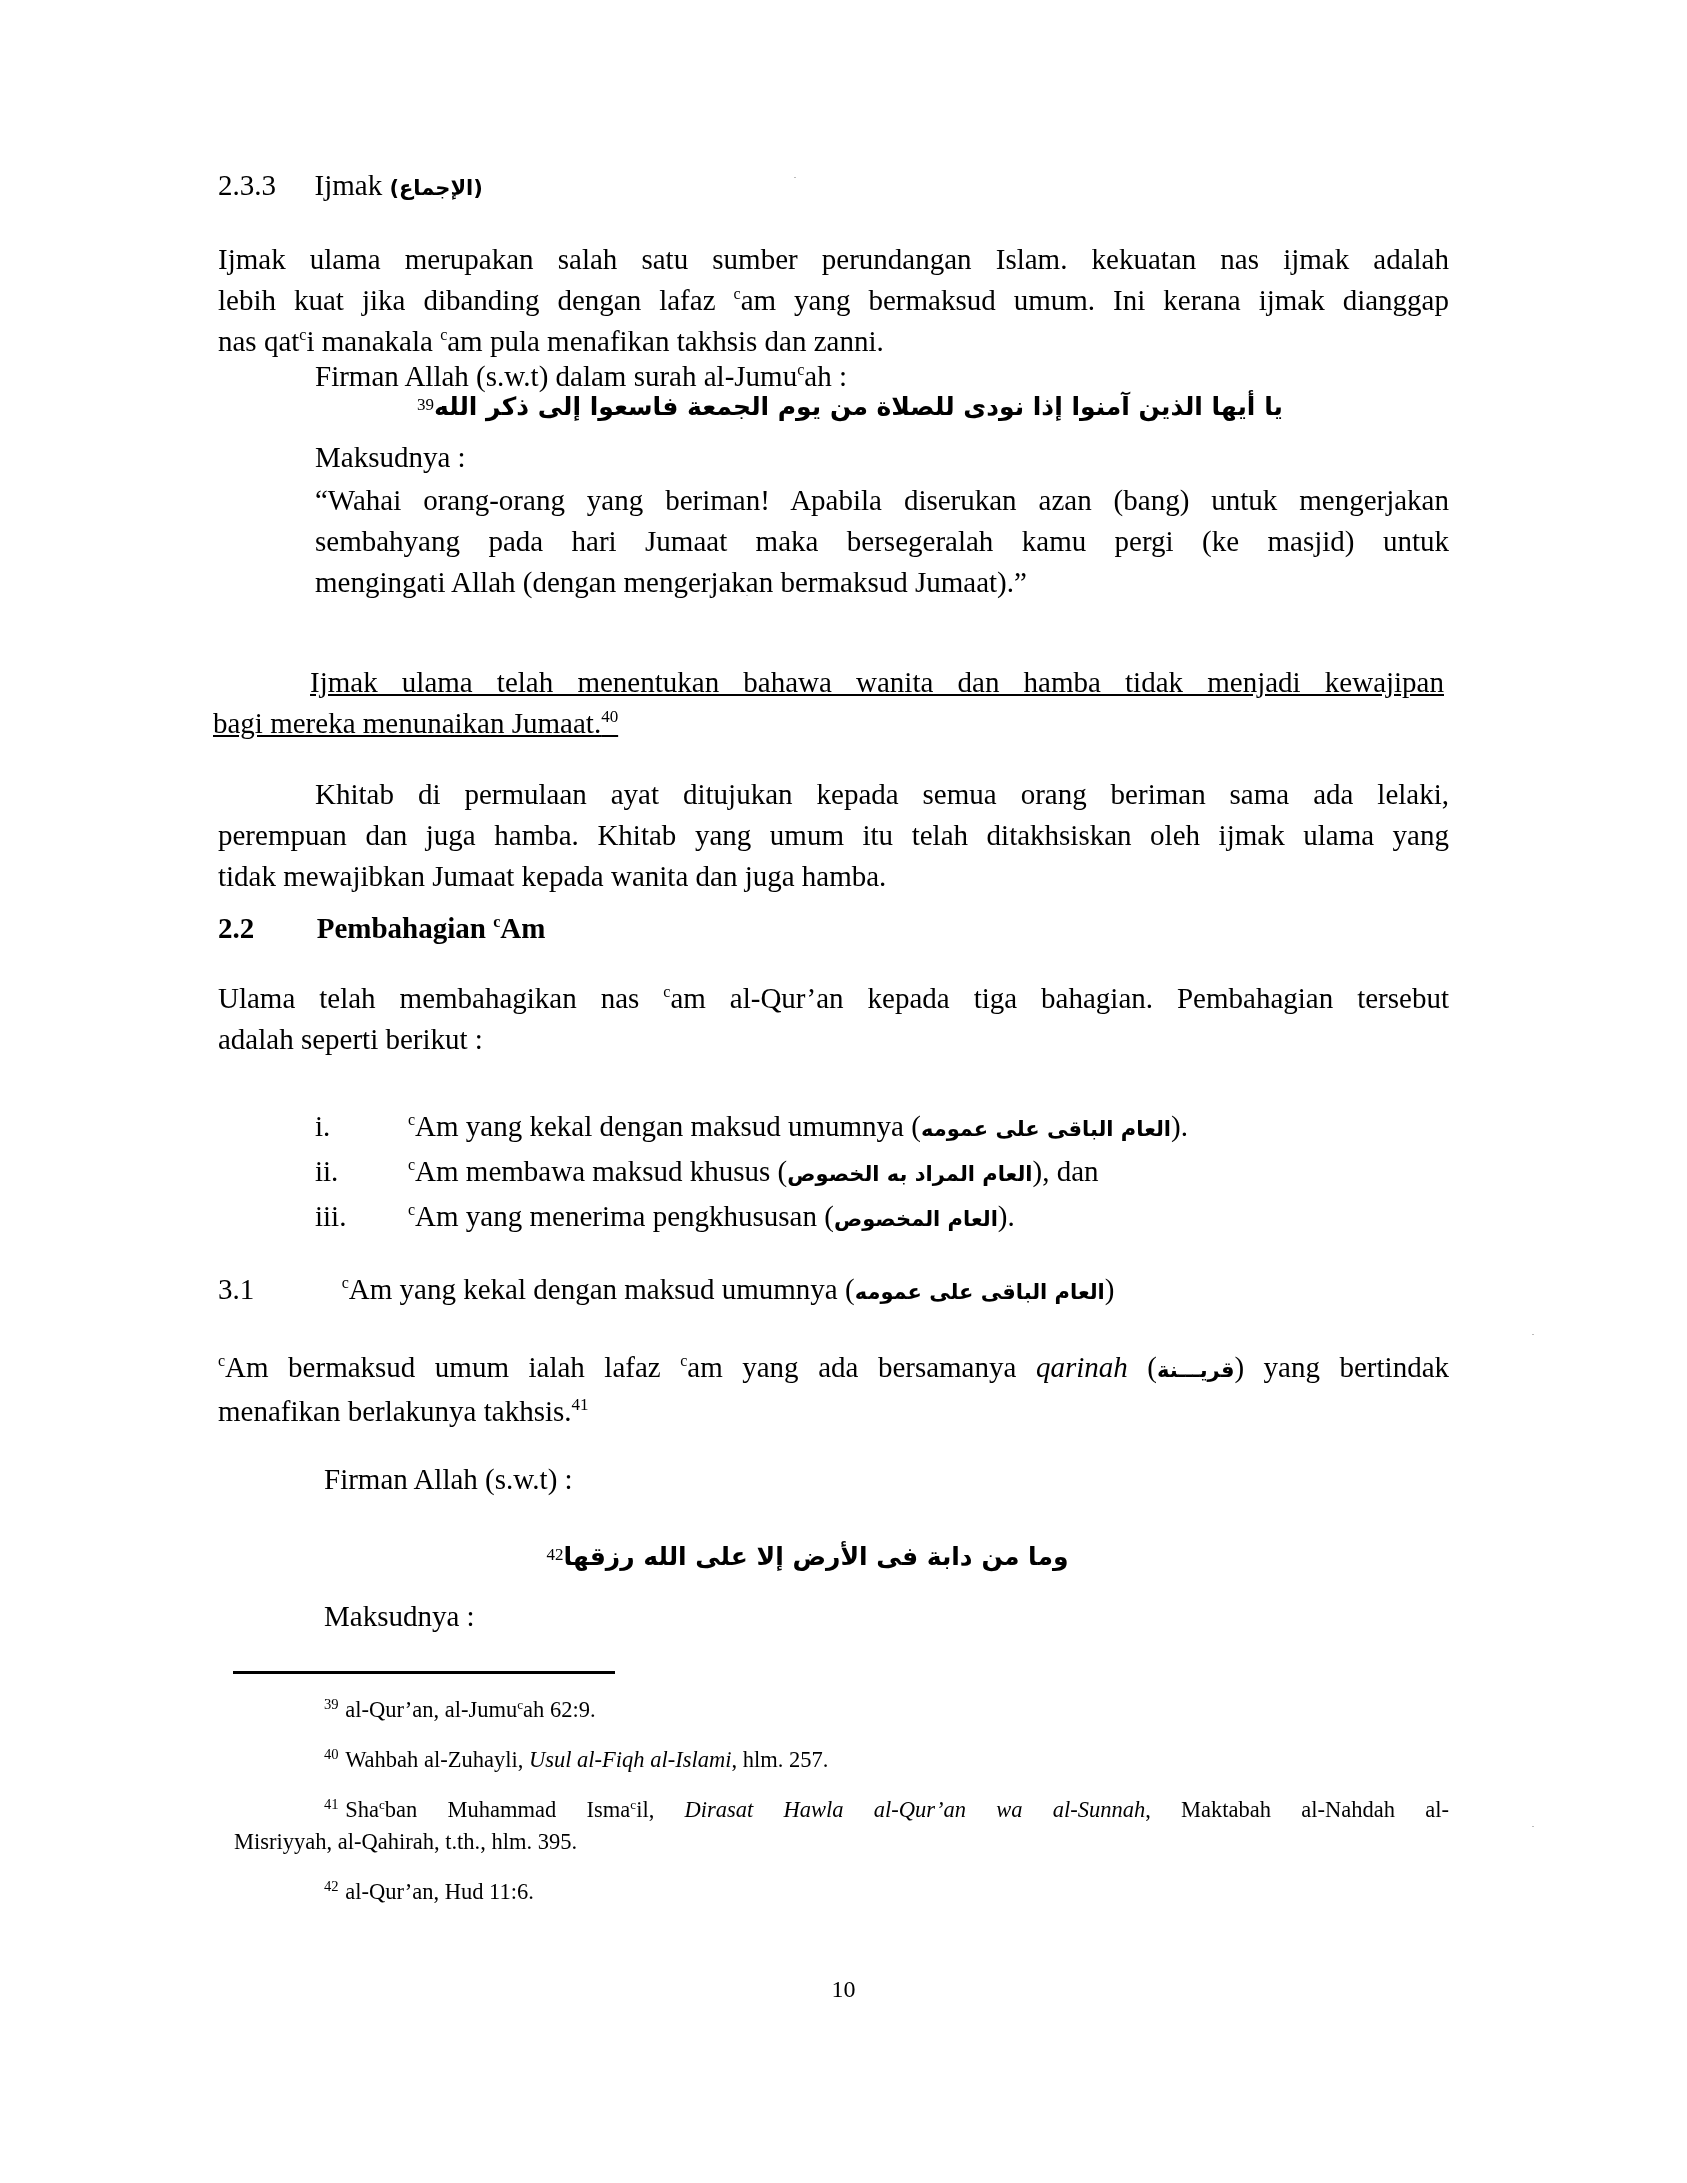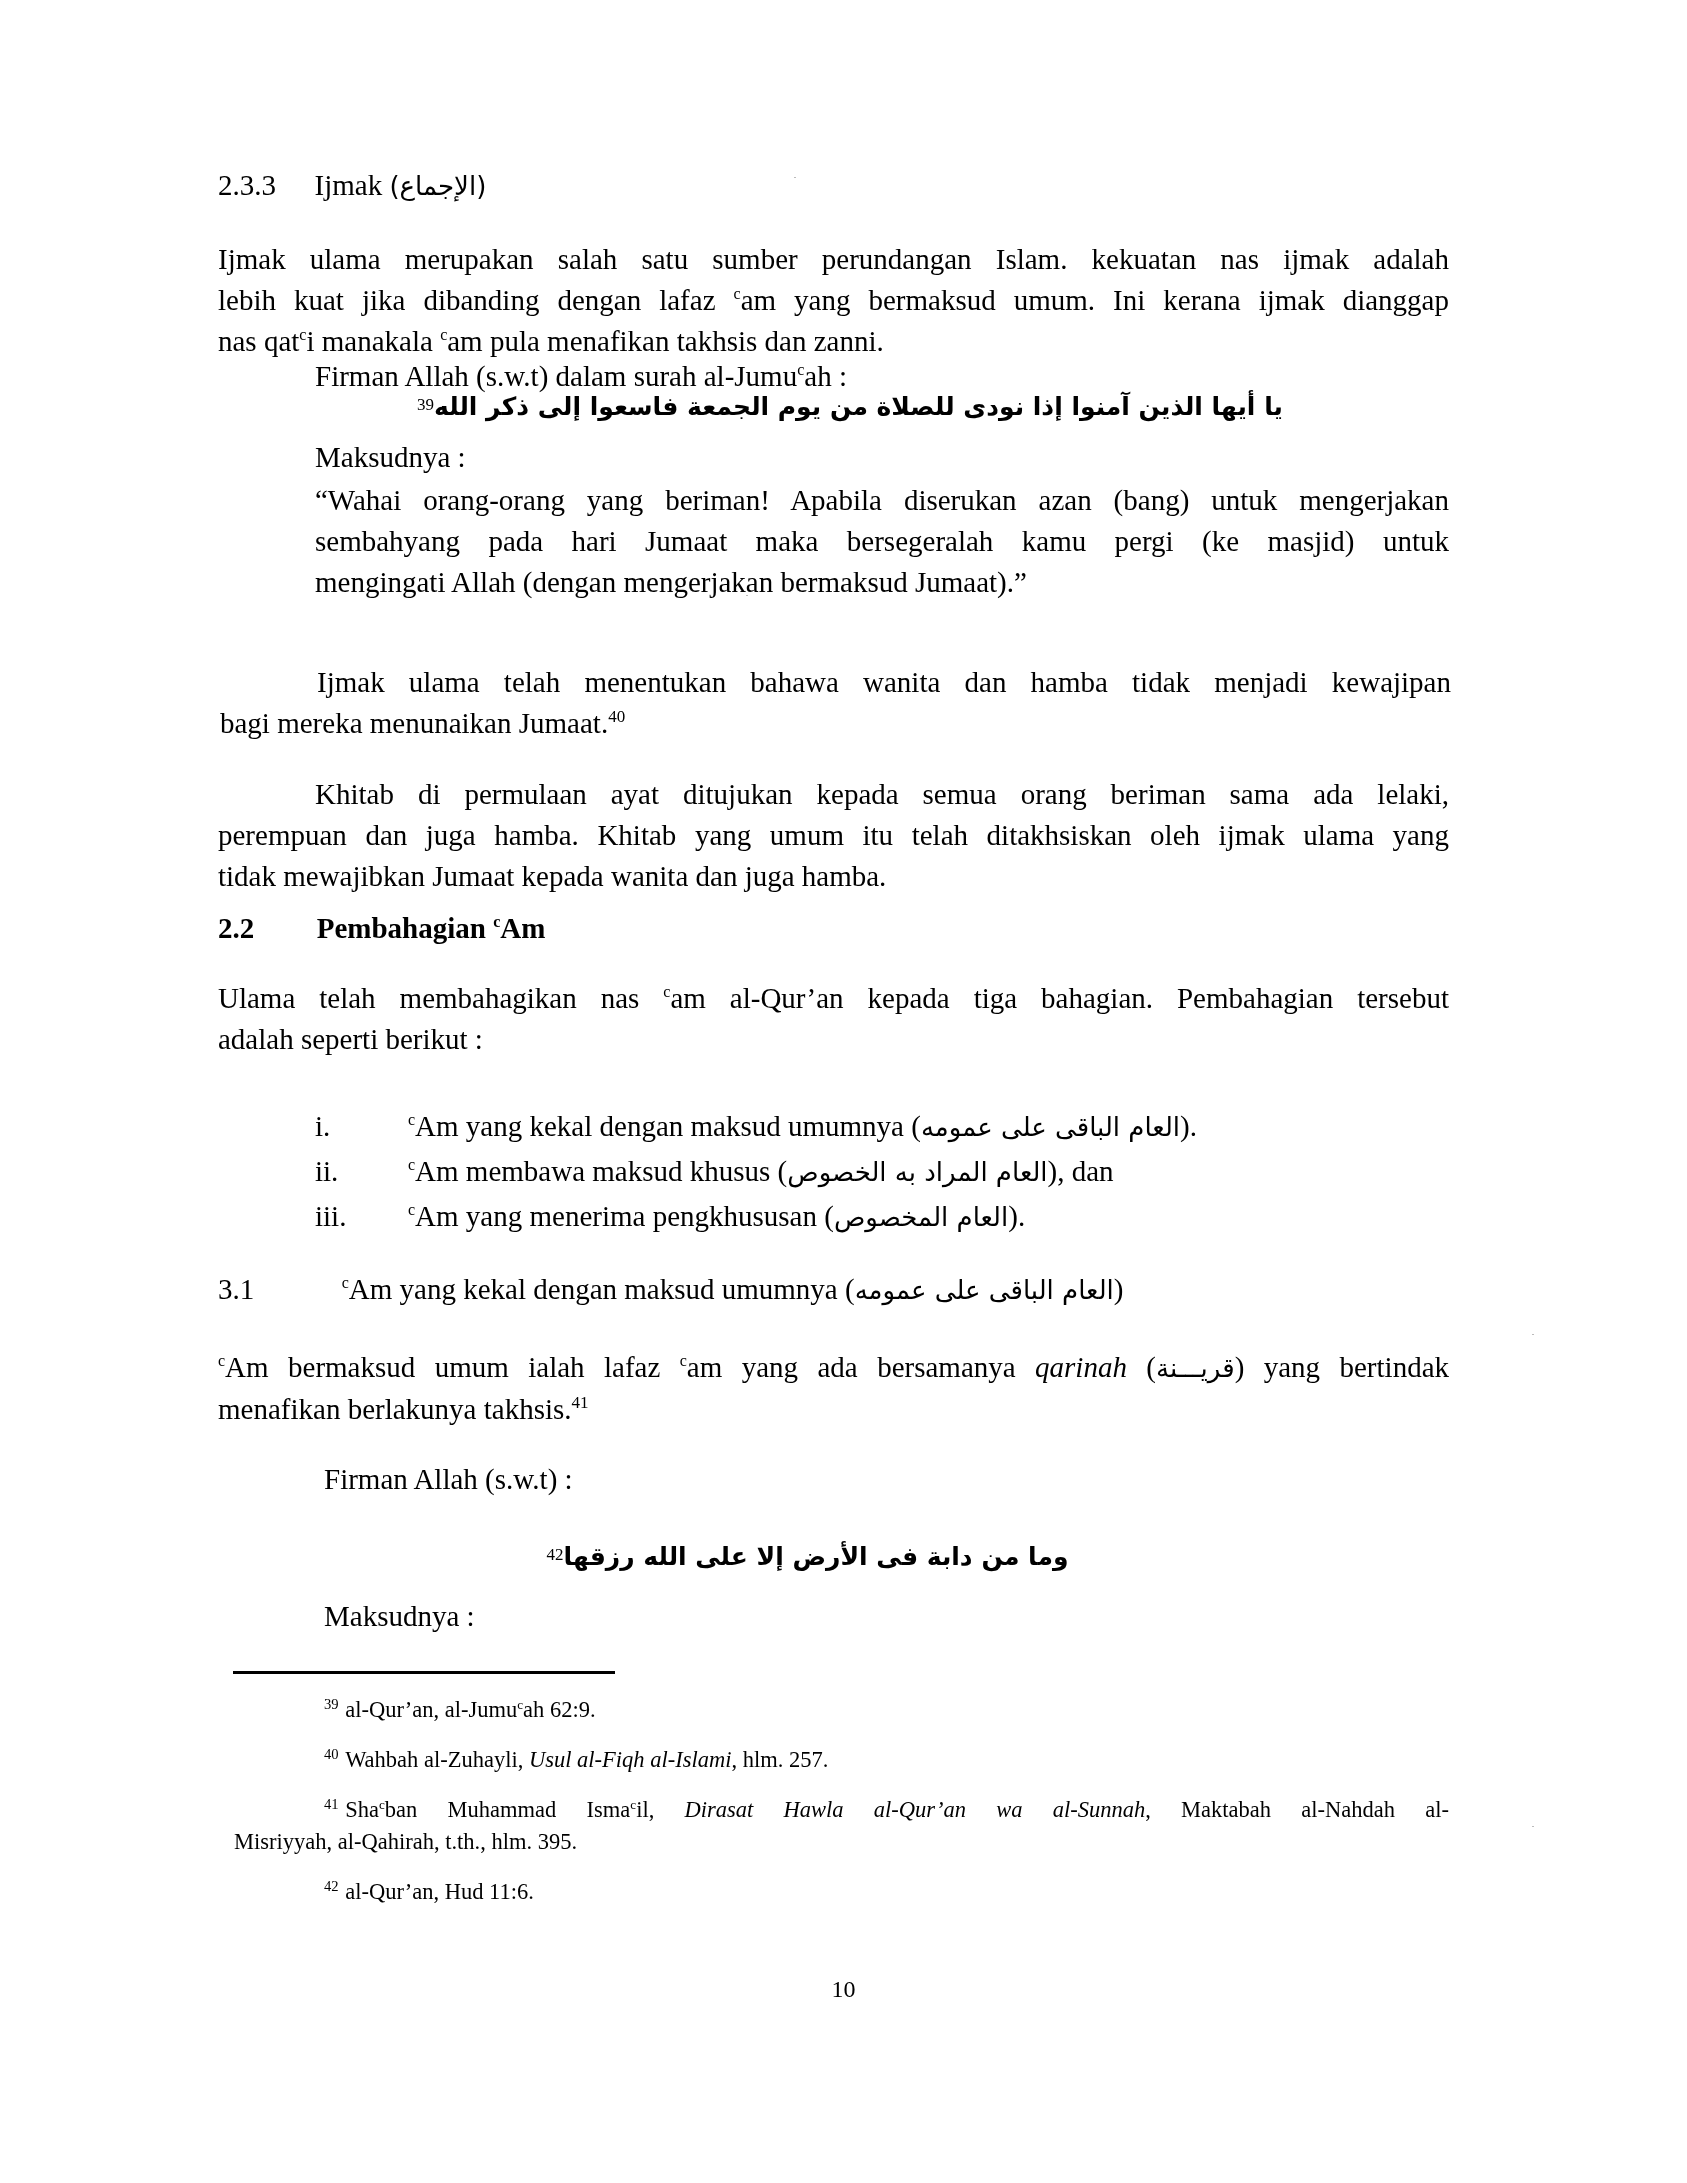--- a/index.html
+++ b/index.html
@@ -5,21 +5,21 @@
   html, body { margin: 0; padding: 0; background: #ffffff; }
   body { width: 1687px; height: 2183px; position: relative; overflow: hidden;
          font-family: "Liberation Serif", "DejaVu Serif", serif; color: #000; }
   .page { position: absolute; left: 0; top: 0; width: 1687px; height: 2183px; }
   .abs { position: absolute; }
   .txt { font-size: 29px; line-height: 41px; }
   .justall { text-align: justify; text-align-last: justify; }
   sup, .sup { font-size: 17px; vertical-align: super; line-height: 0; }
   .c { font-size: 16px; vertical-align: super; line-height: 0; }
   .ar { font-family: "DejaVu Sans", sans-serif; font-weight: bold; font-size: 25px; direction: rtl; unicode-bidi: embed; }
-  .ar-inline { font-family: "DejaVu Sans", sans-serif; font-weight: normal; font-size: 26px; unicode-bidi: isolate; direction: rtl; }
+  .ar-inline { font-family: "DejaVu Sans", sans-serif; font-weight: bold; font-size: 21px; unicode-bidi: isolate; direction: rtl; }
   .bold { font-weight: bold; }
   .ital { font-style: italic; }
   .fn { font-size: 22.5px; line-height: 32px; }
   .fn .num { font-size: 14.6px; vertical-align: super; line-height: 0; margin-right: 6.6px; }
   .rule { position: absolute; left: 233px; top: 1671px; width: 382px; height: 2.6px; background: #000; }
   .speck { position: absolute; width: 2px; height: 1.3px; background: #bbb; }
 </style>
 </head>
 <body>
 
@@ -44,21 +44,21 @@
   <div class="abs" style="left:390px; top:392px; width:920px; text-align:center;">
     <span class="sup" style="font-size:17px;">39</span><span class="ar">يا أيها الذين آمنوا إذا نودى للصلاة من يوم الجمعة فاسعوا إلى ذكر الله</span>
   </div>
   <div class="abs txt" style="left:315px; top:437px;">Maksudnya :</div>
   <div class="abs txt" style="left:315px; top:480px; width:1134px;">
     <div class="justall">“Wahai orang-orang yang beriman! Apabila diserukan azan (bang) untuk mengerjakan</div>
     <div class="justall">sembahyang pada hari Jumaat maka bersegeralah kamu pergi (ke masjid) untuk</div>
     <div>mengingati Allah (dengan mengerjakan bermaksud Jumaat).”</div>
   </div>
 
-  <div class="abs txt" style="left:220px; top:662px; width:1231px;">
+  <div class="abs txt" style="left:213px; top:662px; width:1231px;text-decoration:underline;">
     <div class="justall" style="text-indent:97px;">Ijmak ulama telah menentukan bahawa wanita dan hamba tidak menjadi kewajipan</div>
     <div><span>bagi mereka menunaikan Jumaat.</span><span class="sup">40</span></div>
   </div>
 
   <div class="abs txt" style="left:218px; top:774px; width:1231px;">
     <div class="justall" style="text-indent:97px;">Khitab di permulaan ayat ditujukan kepada semua orang beriman sama ada lelaki,</div>
     <div class="justall">perempuan dan juga hamba. Khitab yang umum itu telah ditakhsiskan oleh ijmak ulama yang</div>
     <div>tidak mewajibkan Jumaat kepada wanita dan juga hamba.</div>
   </div>
 

